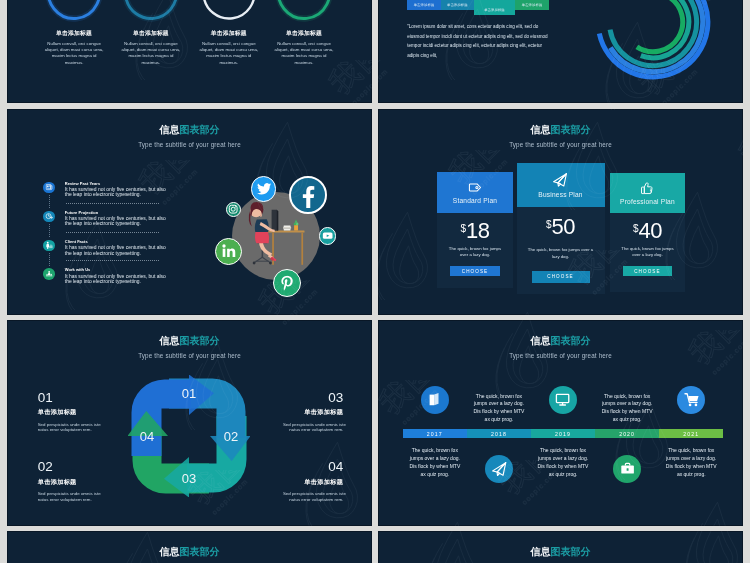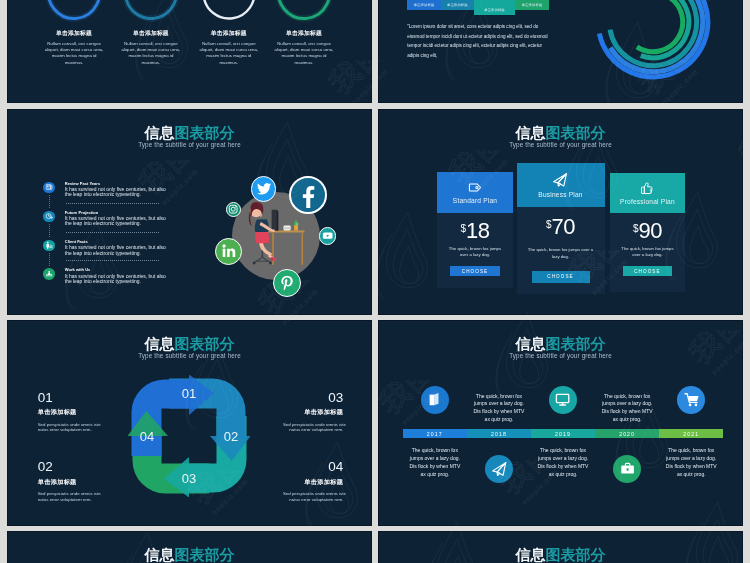--- a/index.html
+++ b/index.html
@@ -10,21 +10,21 @@
   .s2{left:378px;top:-103px;}
   .s3{left:7px;top:109px;}
   .s4{left:378px;top:109px;}
   .s5{left:7px;top:320px;}
   .s6{left:378px;top:320px;}
   .s7{left:7px;top:531px;}
   .s8{left:378px;top:531px;}
 
   
   .title{position:absolute;left:0;width:365px;text-align:center;}
-  .title .cn{font-size:15px;font-weight:bold;letter-spacing:0;line-height:1;height:13px;}
+  .title .cn{font-size:10px;font-weight:bold;letter-spacing:0;line-height:1;height:13px;}
   .title .cn .w{color:#f2f5f7;}
   .title .cn .t{color:#1b9ca3;}
   .title .sub{font-size:6.3px;color:#aebecd;letter-spacing:.15px;margin-top:4.4px;font-weight:400;line-height:1;}
   .wmlayer{position:absolute;left:0;top:0;width:750px;height:563px;pointer-events:none;z-index:9;}
   .wmtile{position:absolute;width:170px;height:150px;opacity:.065;}
 
   
   .feat{position:absolute;display:flex;align-items:flex-start;}
   .fic{width:11.5px;height:11.5px;border-radius:50%;flex:0 0 11.5px;display:flex;align-items:center;justify-content:center;}
   .ftxt{margin-left:9.9px;}
@@ -364,34 +364,34 @@
         </div>
         <div class="pcard" style="left: 138.5px; top: 53.5px; width: 88px; height: 131.5px;">
           <div class="phead" style="height: 44.5px; background: rgb(19, 131, 181);">
             <svg viewBox="0 0 16 16" width="17" height="17" style="margin-bottom: 2px;">
               <path d="M13.6 1.6 1.5 9.1l4.1 1.1z" fill="none" stroke="#fff" stroke-width="1.05" stroke-linejoin="round"></path>
               <path d="M13.6 1.6 11.1 13.2 5.6 10.2z" fill="none" stroke="#fff" stroke-width="1.05" stroke-linejoin="round"></path>
               <path d="M5.6 10.2 6 13.4l2-2.1z" fill="none" stroke="#fff" stroke-width="1.05" stroke-linejoin="round"></path>
             </svg>
             <div class="pname">Business Plan</div>
           </div>
-          <div class="pprice" style="top: 53.5px;"><span class="cur">$</span><span class="num">70</span></div>
+          <div class="pprice" style="top: 53.5px;"><span class="cur">$</span><span class="num">50</span></div>
           <div class="pdesc" style="top: 84.5px; padding: 0px 10px; box-sizing: border-box;">The quick, brown fox jumps over a lazy dog.</div>
           <div class="pbtn" style="left: 15px; top: 108.4px; width: 58px; height: 12.1px; background: rgb(19, 131, 181);">CHOOSE</div>
         </div>
         <div class="pcard" style="left: 231.7px; top: 63.5px; width: 75.5px; height: 119px;">
           <div class="phead" style="height: 40.6px; background: rgb(24, 168, 165);">
             <svg viewBox="0 0 16 16" width="15" height="15" style="margin-bottom: 2px;">
               <path d="M4.6 6.5 6.1 3.2c.3-.7.7-1.3 1.5-1.2.9.1 1.2.8 1 1.8l-.5 2.4h3.3c.9 0 1.5.7 1.4 1.5l-.7 4.5c-.1.7-.7 1.2-1.4 1.2H4.6z" fill="none" stroke="#fff" stroke-width="1" stroke-linejoin="round"></path>
               <rect x="1.6" y="6.5" width="3" height="6.9" rx=".6" fill="none" stroke="#fff" stroke-width="1"></rect>
               <path d="M10.6 8.6h1.6M10.6 10.2h1.6M10.6 11.8h1.6" stroke="#fff" stroke-width=".8"></path>
             </svg>
             <div class="pname">Professional Plan</div>
           </div>
-          <div class="pprice" style="top: 47.5px;"><span class="cur">$</span><span class="num">90</span></div>
+          <div class="pprice" style="top: 47.5px;"><span class="cur">$</span><span class="num">40</span></div>
           <div class="pdesc" style="top: 73px; padding: 0px 8px; box-sizing: border-box;">The quick, brown fox jumps over a lazy dog.</div>
           <div class="pbtn" style="left: 12.9px; top: 93.8px; width: 49.7px; height: 10px; background: rgb(24, 168, 165);">CHOOSE</div>
         </div>
       </div>
 
   </div>
 
   <div class="slide s5">
     <div class="title" style="top:15.5px">
       <div class="cn"><span class="w">信息</span><span class="t">图表部分</span></div>

